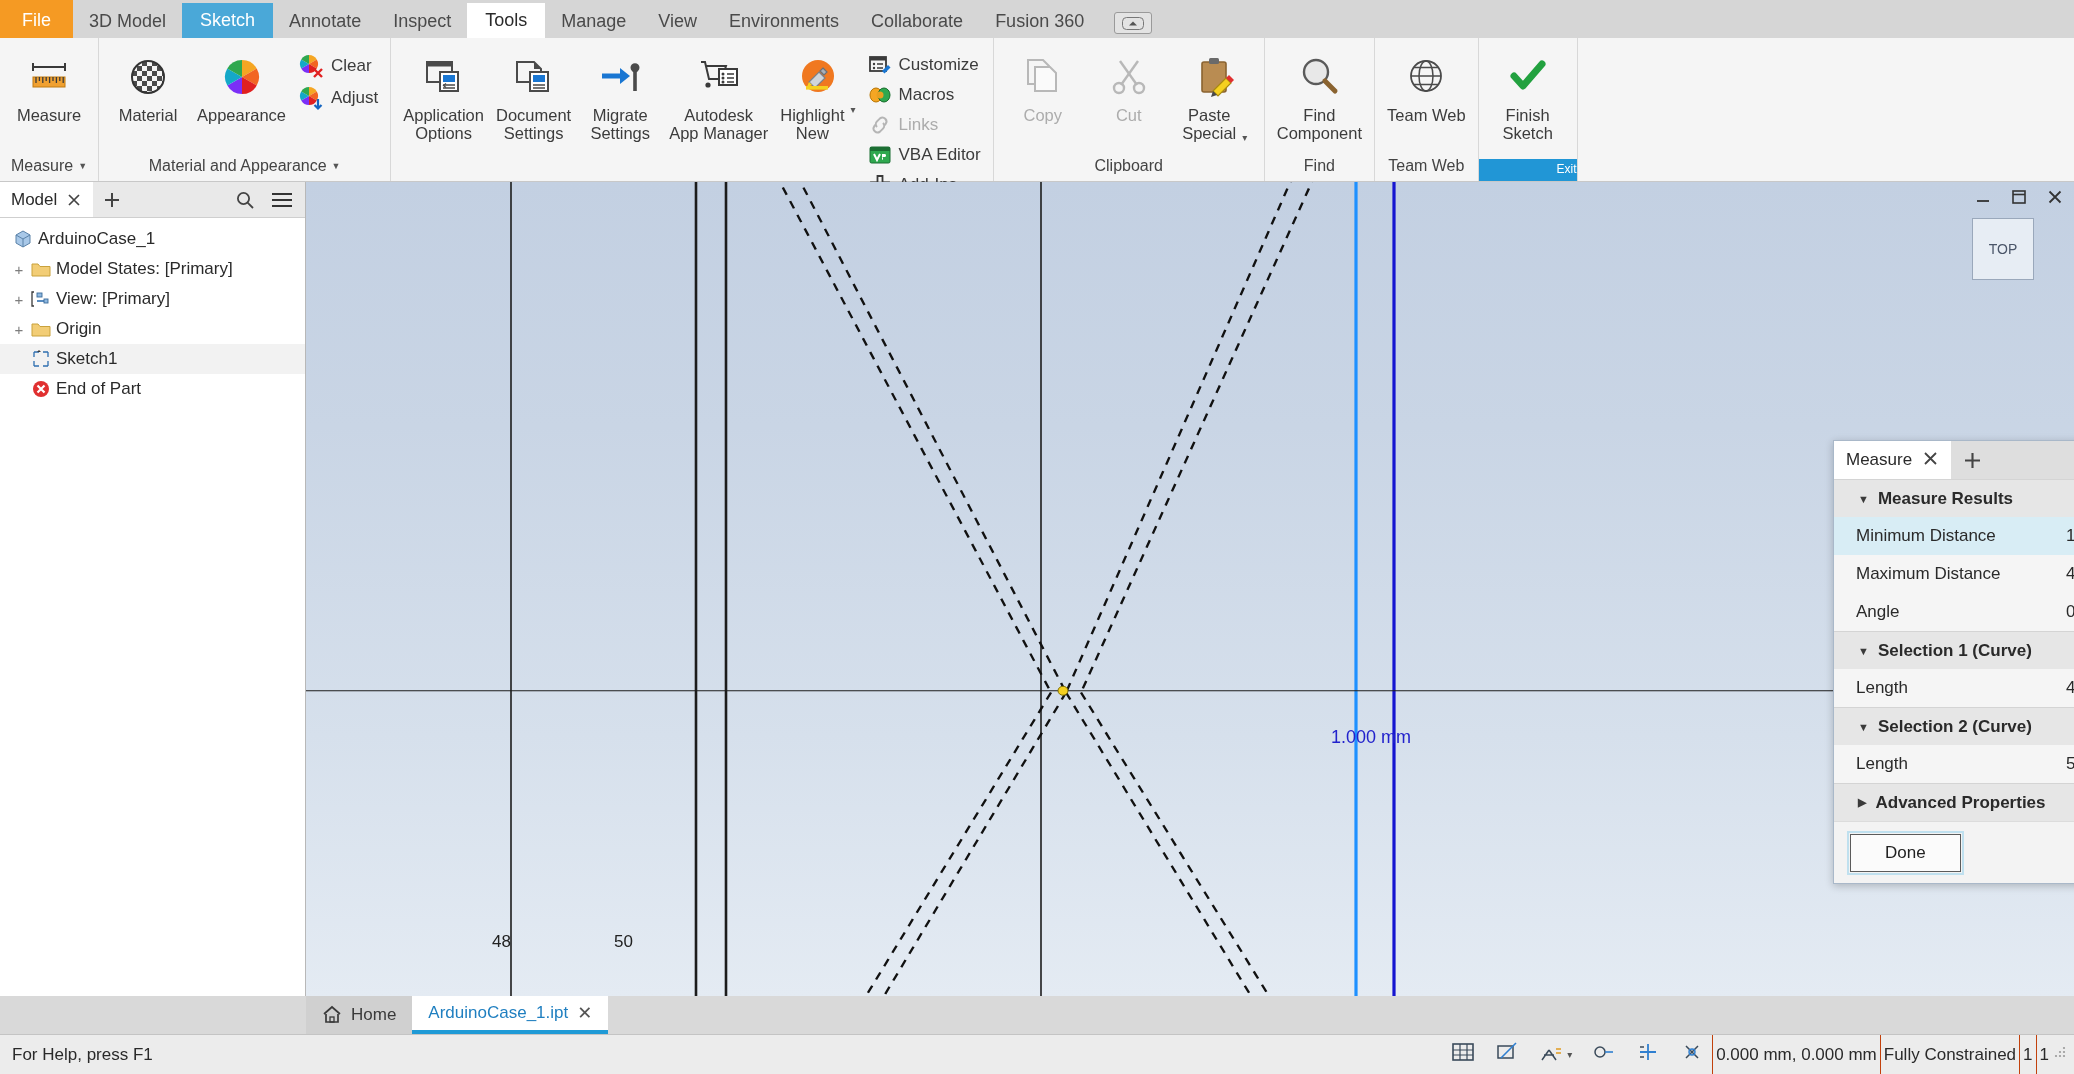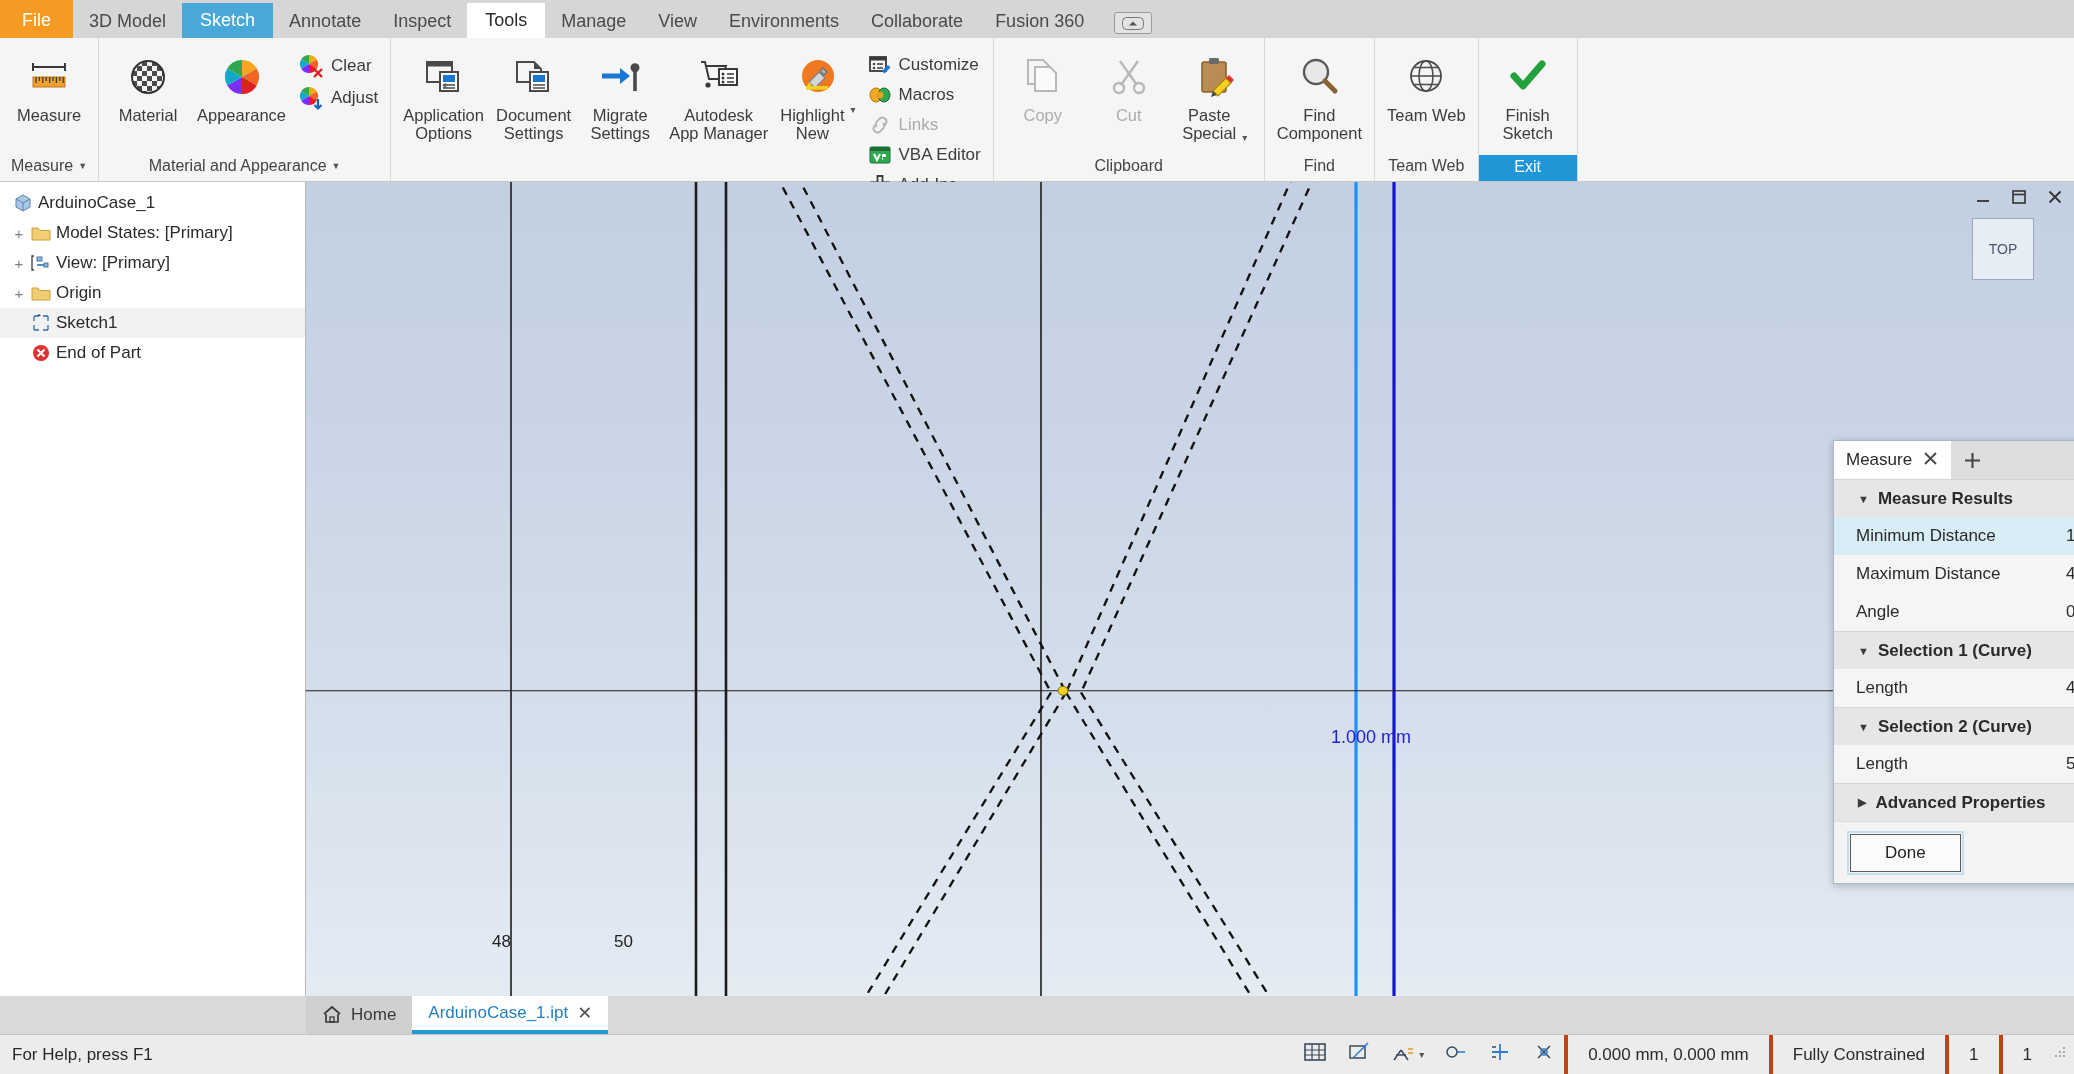--- a/index.html
+++ b/index.html
@@ -56,21 +56,21 @@
     font-size: 16.5px; color: #3c3c3c; text-align: center; line-height: 1.08; margin-top: 3px;
     white-space: pre-line;
   }
   .btn-small {
     display: flex; align-items: center; gap: 7px; padding: 3px 6px; cursor: default;
   }
   .btn-small .lbl { font-size: 17px; color: #3c3c3c; white-space: nowrap; }
   .btn-small.disabled .lbl { color: #acacac; }
   .col-small { display: flex; flex-direction: column; justify-content: center; padding-top: 4px; }
   .exit-badge {
-    background: #2196d6; color: #fff; font-size: 16px; text-align: center;
+    background: #2196d6; color: #fff; font-size: 12px; text-align: right;
     padding: 3px 0 5px 0;
   }
 
   
   .main { flex: 1; display: flex; position: relative; min-height: 0; }
 
   
   .browser { width: 306px; background: #fff; display: flex; flex-direction: column; flex:none;
              border-right: 1px solid #b8b8b8; }
   .browser-head { height: 36px; background: #e9e9e9; display: flex; align-items: stretch;
@@ -146,21 +146,21 @@
   .dtab { display:flex; align-items:center; gap: 9px; padding: 0 16px; font-size: 17px; color:#3a3a3a; }
   .dtab.home { background: #d0d0d0; }
   .dtab.active { background: #fff; color: #1f7fc0; border-bottom: 4px solid #1f9ad6; }
   .dtab .x { color:#555; font-size: 18px; }
 
   .status { height: 40px; background:#ececec; border-top: 1px solid #c4c4c4;
             display:flex; align-items:center; flex:none; font-size: 17px; color:#2a2a2a; }
   .status .help { padding-left: 12px; }
   .status-icons { margin-left: auto; display:flex; align-items:center; gap: 20px; padding-right: 8px; }
   .status-fields { display:flex; align-items:stretch; height: 100%; }
-  .sfield { display:flex; align-items:center; padding: 0 20px; border-left: 4px solid #c2410c; }
+  .sfield { display:flex; align-items:center; padding: 0 3px; border-left: 1px solid #c2410c; }
   .grip { width: 22px; display:flex; align-items:flex-end; justify-content:center; padding: 0 6px 6px 0; }
 </style>
 </head>
 <body>
 
 <div class="app">
 
   <div class="menubar">
     <div id="menu-items" style="display:flex;align-items:flex-end;">
         <div class="menu-item file">File</div>
@@ -567,20 +567,48 @@
             </div>
           </div>
         </div>
         <div class="exit-badge">Exit</div>
       </div>
     </div>
 
   <div class="main">
 
     <div class="browser">
+      <div class="browser-head">
+        <div class="btab">
+          <span class="t">Model</span>
+          <span class="bicon">
+            <svg width="16" height="16" viewBox="0 0 16 16">
+                <path d="M3 3 L13 13 M13 3 L3 13" stroke="#444" stroke-width="1.7" fill="none"></path>
+              </svg>
+          </span>
+        </div>
+        <div class="mp-plus" style="padding:0 10px;">
+          <svg width="18" height="18" viewBox="0 0 18 18">
+              <path d="M9 2 V16 M2 9 H16" stroke="#444" stroke-width="2" fill="none"></path>
+            </svg>
+        </div>
+        <div class="bhead-right">
+          <span class="bicon">
+            <svg width="20" height="20" viewBox="0 0 20 20">
+                <circle cx="8.5" cy="8.5" r="5.6" fill="none" stroke="#444" stroke-width="1.8"></circle>
+                <path d="M12.6 12.6 L18 18" stroke="#444" stroke-width="1.8"></path>
+              </svg>
+          </span>
+          <span class="bicon">
+            <svg width="22" height="18" viewBox="0 0 22 18">
+                <path d="M1 3 H21 M1 9 H21 M1 15 H21" stroke="#333" stroke-width="2"></path>
+              </svg>
+          </span>
+        </div>
+      </div>
       <div class="tree" id="tree-root">
           <div class="trow" style="padding-left: 6px;">
             <span class="exp" style="width: 4px;"></span>
             <span class="ico">
               <svg width="20" height="20" viewBox="0 0 20 20">
                 <path d="M3 6 L10 2 L17 6 L17 14 L10 18 L3 14 Z" fill="#a8c8e8" stroke="#5a82a8" stroke-width="1"></path>
                 <path d="M3 6 L10 10 L17 6 M10 10 V18" fill="none" stroke="#5a82a8" stroke-width="1"></path>
               </svg>
             </span>
             <span class="lbl">ArduinoCase_1</span>

